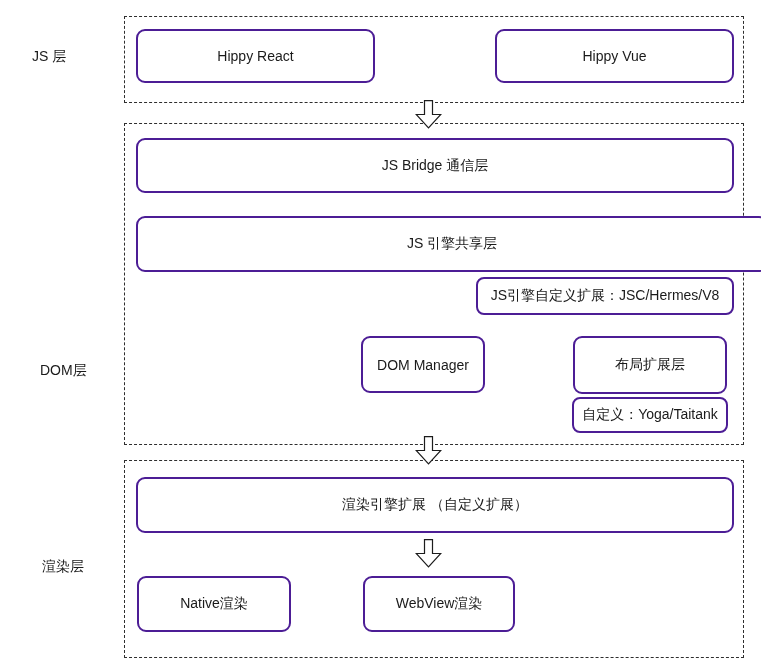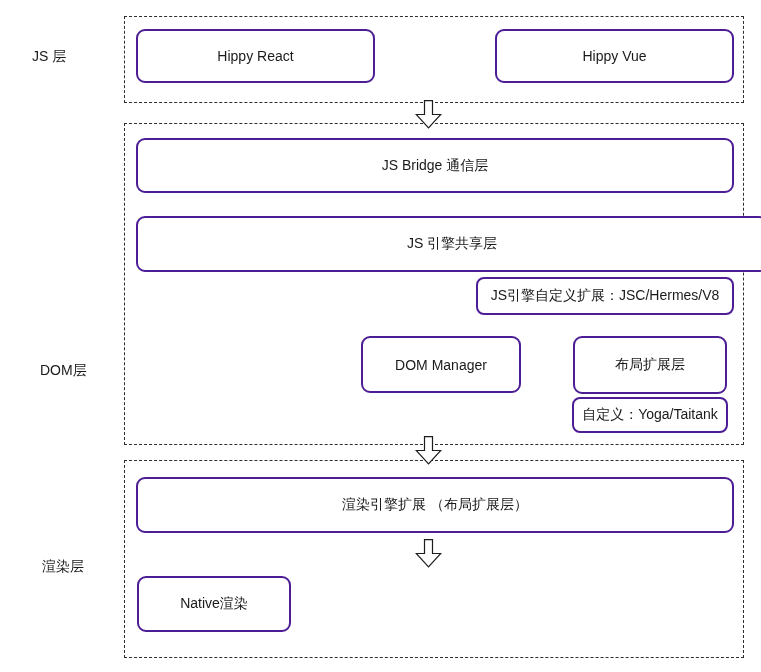--- a/index.html
+++ b/index.html
@@ -73,33 +73,34 @@
 
   <div class="arrow" style="left:415px; top:100px;">
     <svg width="27" height="29" viewBox="0 0 27 29">
       <polygon points="9.5,0.6 17.5,0.6 17.5,14.5 25.8,14.5 13.5,27.8 1.2,14.5 9.5,14.5" fill="#ffffff" stroke="#1c1c1c" stroke-width="1.2" stroke-linejoin="miter"></polygon>
     </svg>
   </div>
 
   <div class="box" style="left:136px; top:138px; width:598px; height:55px;">JS Bridge 通信层</div>
   <div class="box" style="left:136px; top:216px; width:632px; height:56px;">JS 引擎共享层</div>
   <div class="box small" style="left:476px; top:277px; width:258px; height:38px;">JS引擎自定义扩展：JSC/Hermes/V8</div>
-  <div class="box" style="left:361px; top:336px; width:160px; height:57px;">DOM Manager</div>
+  <div class="box" style="left:361px; top:336px; width:124px; height:57px;">DOM Manager</div>
   <div class="box" style="left:573px; top:336px; width:154px; height:58px;">布局扩展层</div>
   <div class="box small" style="left:572px; top:397px; width:156px; height:36px;">自定义：Yoga/Taitank</div>
 
   <div class="arrow" style="left:415px; top:436px;">
     <svg width="27" height="29" viewBox="0 0 27 29">
       <polygon points="9.5,0.6 17.5,0.6 17.5,14.5 25.8,14.5 13.5,27.8 1.2,14.5 9.5,14.5" fill="#ffffff" stroke="#1c1c1c" stroke-width="1.2" stroke-linejoin="miter"></polygon>
     </svg>
   </div>
 
-  <div class="box" style="left:136px; top:477px; width:598px; height:56px;">渲染引擎扩展 （布局扩展层）</div>
+  <div class="box" style="left:136px; top:477px; width:598px; height:56px;">渲染引擎扩展 （自定义扩展）</div>
 
   <div class="arrow" style="left:415px; top:539px;">
     <svg width="27" height="29" viewBox="0 0 27 29">
       <polygon points="9.5,0.6 17.5,0.6 17.5,14.5 25.8,14.5 13.5,27.8 1.2,14.5 9.5,14.5" fill="#ffffff" stroke="#1c1c1c" stroke-width="1.2" stroke-linejoin="miter"></polygon>
     </svg>
   </div>
 
   <div class="box" style="left:137px; top:576px; width:154px; height:56px;">Native渲染</div>
+  <div class="box" style="left:363px; top:576px; width:152px; height:56px;">WebView渲染</div>
 
 </div>
 
 </body></html>

